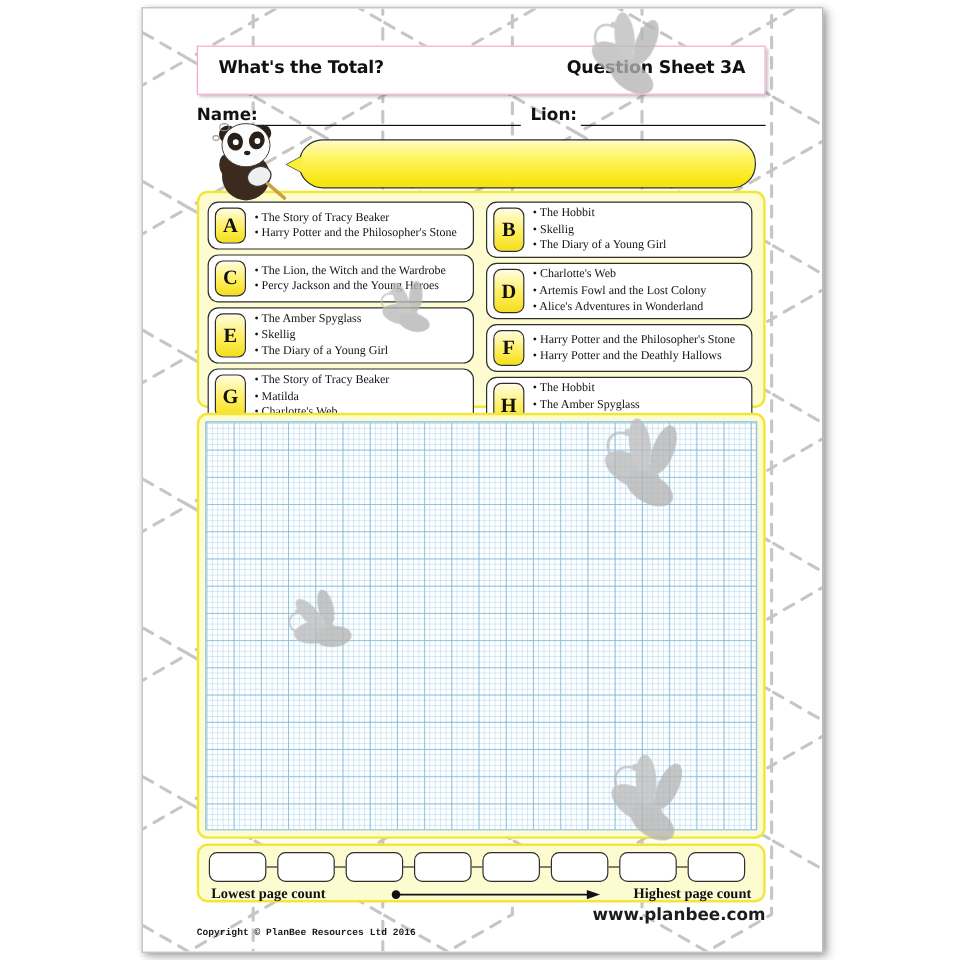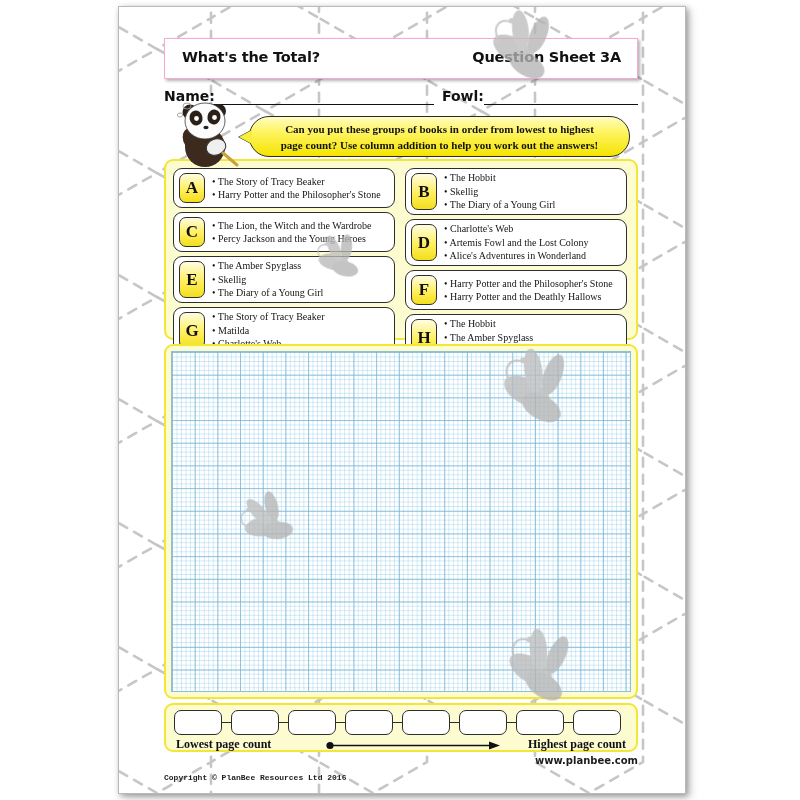--- a/index.html
+++ b/index.html
@@ -164,21 +164,21 @@
     position:absolute; top:748px; width:474px; left:45px; height:14px;
   }
   .fl{
     position:absolute;left:0;top:18px;
     font-family:Liberation Mono, monospace;
     font-weight:bold;font-size:8px;color:#1c1c1c;
   }
   .fr{
     position:absolute;right:0;top:0;
     font-family:"DejaVu Sans", sans-serif;
-    font-weight:bold;font-size:10px;color:#1c1c1c;
+    font-weight:bold;font-size:14px;color:#1c1c1c;
   }
 </style>
 </head>
 <body>
 
 <div id="page">
 
   <svg id="watermark" viewBox="0 0 566 786" preserveAspectRatio="none">
     <defs>
       <g id="hexcell">
@@ -249,21 +249,21 @@
   <div id="content">
 
     <div class="titlebar">
       <div class="t-left">What's the Total?</div>
       <div class="t-right">Question Sheet 3A</div>
     </div>
 
     <div class="namedate">
       <div class="nd-label" style="left:0;">Name:</div>
       <div class="nd-line" style="left:48px;width:222px;"></div>
-      <div class="nd-label" style="left:278px;">Fowl:</div>
+      <div class="nd-label" style="left:278px;">Lion:</div>
       <div class="nd-line" style="left:320px;width:154px;"></div>
     </div>
 
     <svg id="panda" viewBox="0 0 74 70">
       <ellipse cx="30" cy="48" rx="20" ry="20" fill="#3c2a1e"></ellipse>
       <ellipse cx="16" cy="40" rx="8" ry="11" fill="#3c2a1e" transform="rotate(-18 16 40)"></ellipse>
       <circle cx="15" cy="13" r="7.5" fill="#2a2017"></circle>
       <circle cx="44" cy="12" r="7" fill="#2a2017"></circle>
       <ellipse cx="30" cy="22" rx="20" ry="18" fill="#fcfcfc" stroke="#3a3a3a" stroke-width="0.8"></ellipse>
       <ellipse cx="21" cy="19" rx="6.5" ry="7.5" fill="#2a2017" transform="rotate(-12 21 19)"></ellipse>
@@ -273,24 +273,20 @@
       <ellipse cx="31" cy="30" rx="5" ry="4" fill="#fdfdfd"></ellipse>
       <ellipse cx="31" cy="28.5" rx="2.6" ry="1.8" fill="#222"></ellipse>
       <ellipse cx="41" cy="48" rx="10" ry="8" fill="#efefef" stroke="#3a3a3a" stroke-width="1.1" transform="rotate(-20 41 48)"></ellipse>
       <line x1="48" y1="54" x2="62" y2="66" stroke="#caa13a" stroke-width="3" stroke-linecap="round"></line>
       <ellipse cx="12" cy="7" rx="4" ry="3" fill="none" stroke="#9a9a9a" stroke-width="0.9"></ellipse>
       <ellipse cx="5" cy="16" rx="2.6" ry="2" fill="none" stroke="#9a9a9a" stroke-width="0.9"></ellipse>
     </svg>
 
     <div class="bubble">
       <div class="bubble-tail"></div>
-      <div class="bubble-txt">
-        <div>Can you put these groups of books in order from lowest to highest</div>
-        <div>page count? Use column addition to help you work out the answers!</div>
-      </div>
     </div>
 
     <div class="ypanel" id="panel-questions">
 
       <div class="qcard" style="left:7px;top:7px;width:222px;height:40px;">
         <div class="qletter">A</div>
         <div class="qlist">
           <div class="bk">The Story of Tracy Beaker</div>
           <div class="bk">Harry Potter and the Philosopher's Stone</div>
         </div>

